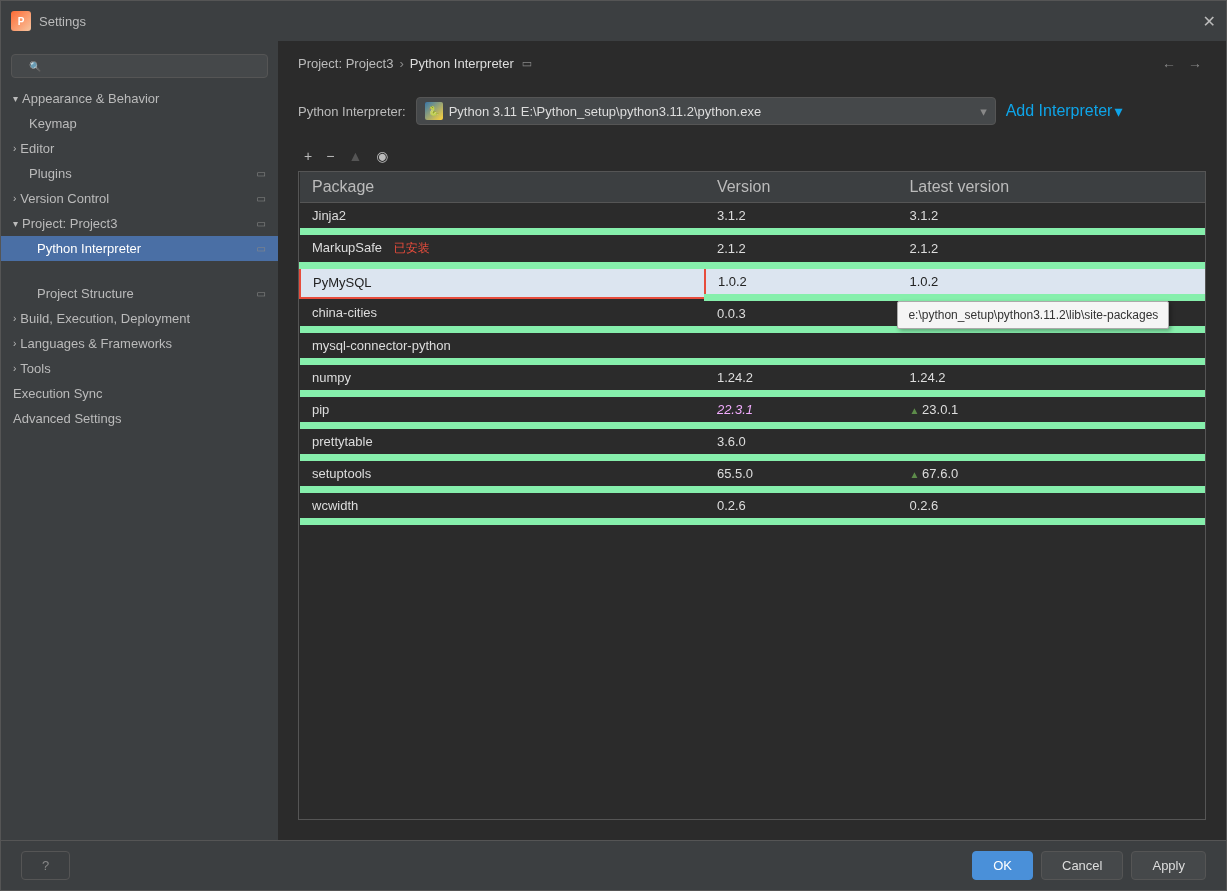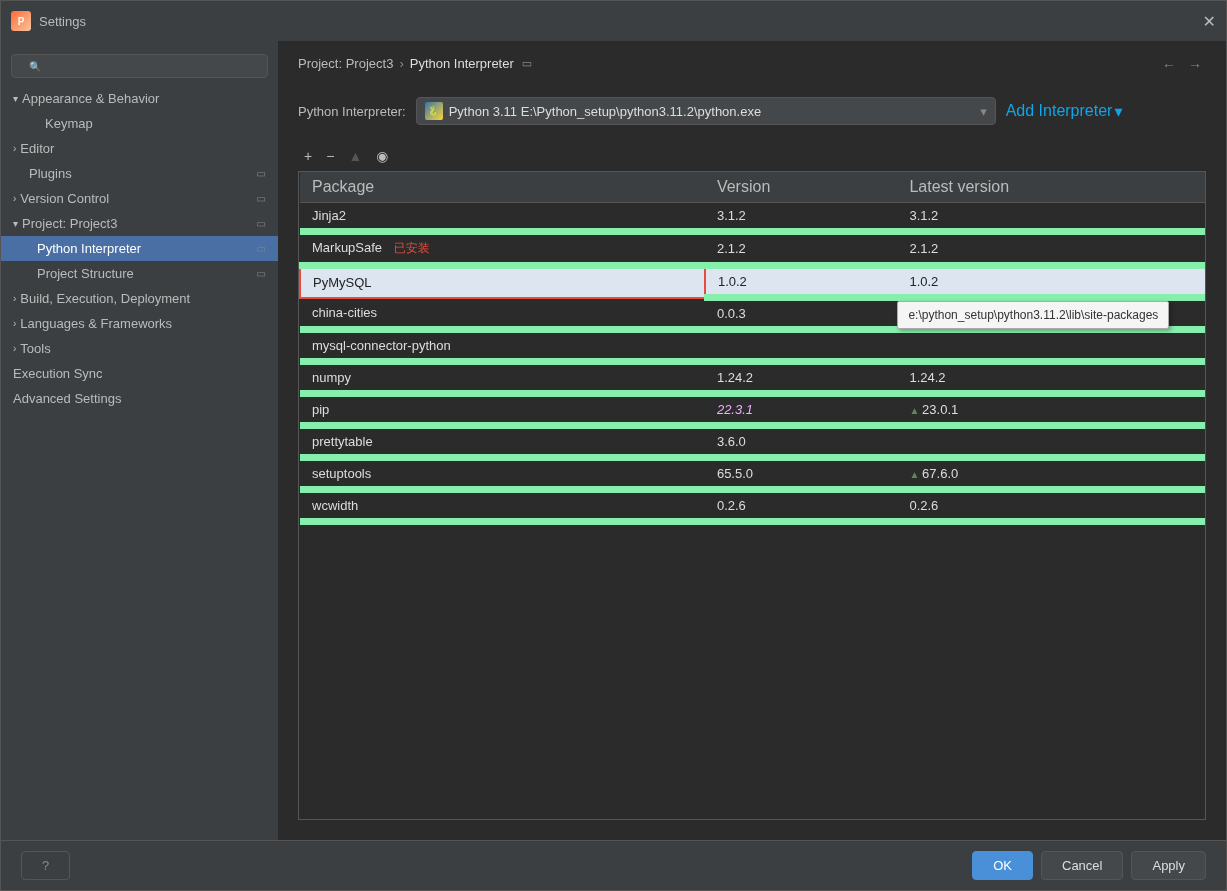--- a/index.html
+++ b/index.html
@@ -98,21 +98,21 @@
           <div class="search-wrapper">
             <input type="text" class="search-input" placeholder="" style="">
           </div>
         </div>
 
         <div class="sidebar-group-title">
           <span class="expand-icon">▾</span>
           <span>Appearance &amp; Behavior</span>
         </div>
 
-        <div class="sidebar-item" style="padding-left:44px;">
+        <div class="sidebar-item" style="padding-left:28px;">
           <span>Keymap</span>
         </div>
 
         <div class="sidebar-group-title">
           <span class="expand-icon">›</span>
           <span>Editor</span>
         </div>
 
         <div class="sidebar-item">
           <span class="expand-icon"></span>
@@ -130,21 +130,21 @@
           <span class="expand-icon">▾</span>
           <span>Project: Project3</span>
           <span class="badge">▭</span>
         </div>
 
         <div class="sidebar-sub-item active" style="padding-left:36px;">
           <span>Python Interpreter</span>
           <span class="badge">▭</span>
         </div>
 
-        <div class="sidebar-sub-item" style="padding-left:36px;">
+        <div class="sidebar-sub-item" style="padding-left:36px;margin-top:20px;">
           <span>Project Structure</span>
           <span class="badge">▭</span>
         </div>
 
         <div class="sidebar-group-title">
           <span class="expand-icon">›</span>
           <span>Build, Execution, Deployment</span>
         </div>
 
         <div class="sidebar-group-title">

